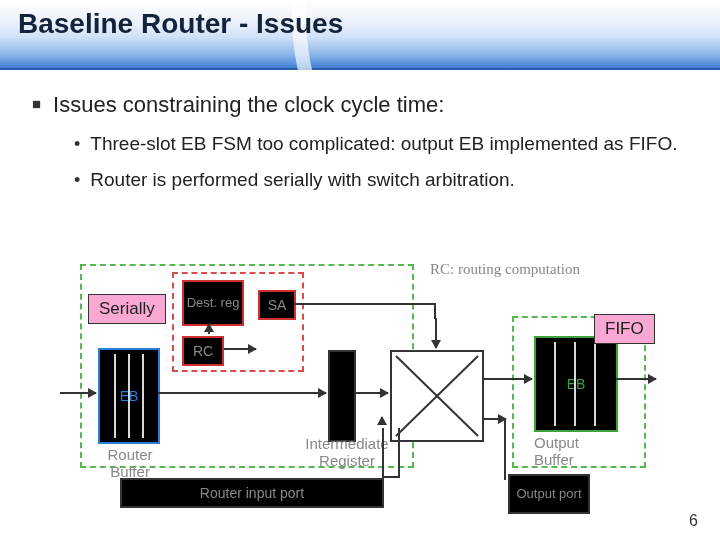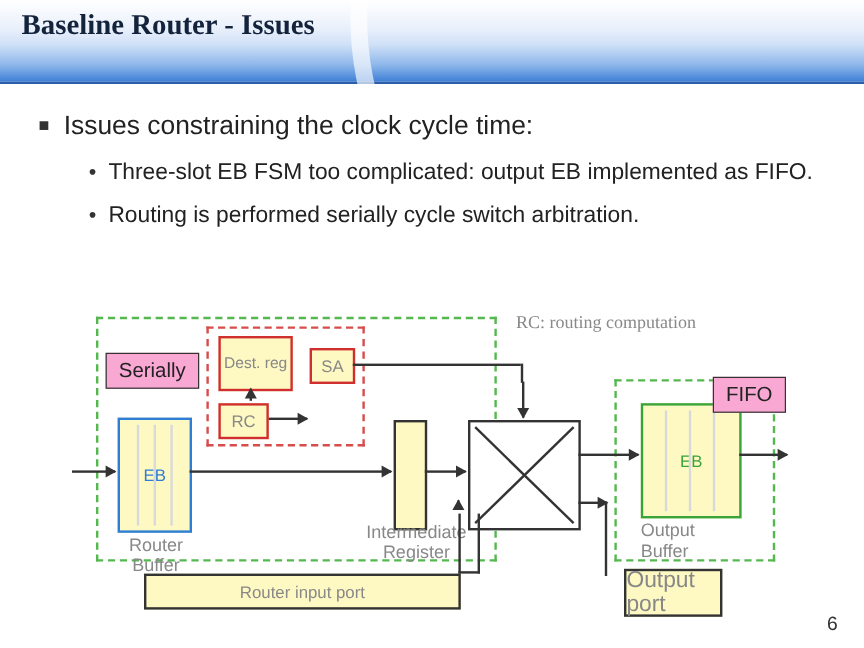--- a/index.html
+++ b/index.html
@@ -3,33 +3,33 @@
 <meta charset="utf-8">
 <style>
   html,body{margin:0;padding:0;width:720px;height:540px;background:#fff;font-family:Verdana,Geneva,sans-serif;color:#222;overflow:hidden}
   .slide{position:relative;width:720px;height:540px}
   
   .titleband{position:absolute;left:0;top:0;width:720px;height:68px;
     background:linear-gradient(180deg,#fff 0%,#e9f0fb 35%,#cfe0f7 55%,#8cb6ea 80%,#3f7fd6 100%);
     border-bottom:2px solid #2a5ea8}
   .titleband .arc{position:absolute;right:-120px;top:-260px;width:520px;height:520px;border-radius:50%;
     border:14px solid rgba(255,255,255,.65)}
-  .ttl{position:absolute;left:18px;top:8px;font-size:24px;font-weight:700;color:#13233c;font-family:Liberation Serif, serif}
+  .ttl{position:absolute;left:18px;top:8px;font-size:28px;font-weight:700;color:#13233c;font-family:Liberation Sans, sans-serif}
   
   .body{position:absolute;left:26px;top:92px;width:660px}
   .b1{font-size:22px;margin:0 0 14px 6px;color:#222}
   .b1::before{content:"\25A0";color:#333;margin-right:12px;font-size:15px;position:relative;top:-3px}
   .b2{font-size:19px;margin:0 0 12px 48px;color:#222;line-height:1.25}
   .b2::before{content:"\2022";color:#333;margin-right:10px;font-size:18px}
   
   .diagram{position:absolute;left:60px;top:258px;width:600px;height:260px}
   .dashbox{position:absolute;border:2px dashed}
   .greendash{border-color:#55b84f}
   .reddash{border-color:#d84c4c}
-  .box{position:absolute;border:2px solid;background:#fef9c3;font-size:14px;display:flex;align-items:center;justify-content:center;color:#555;font-family:Arial,Helvetica,sans-serif}
+  .box{position:absolute;border:2px solid;background:#000000;font-size:14px;display:flex;align-items:center;justify-content:center;color:#555;font-family:Arial,Helvetica,sans-serif}
   .lbl{position:absolute;font-size:15px;color:#888;font-family:Arial,Helvetica,sans-serif}
   .arrow{position:absolute;height:2px;background:#333}
   .arrow::after{content:"";position:absolute;right:-1px;top:-4px;border-left:9px solid #333;border-top:5px solid transparent;border-bottom:5px solid transparent}
   .arrowUp{position:absolute;width:2px;background:#333}
   .arrowUp::after{content:"";position:absolute;left:-4px;top:-1px;border-bottom:9px solid #333;border-left:5px solid transparent;border-right:5px solid transparent}
   .arrowDn{position:absolute;width:2px;background:#333}
   .arrowDn::after{content:"";position:absolute;left:-4px;bottom:-1px;border-top:9px solid #333;border-left:5px solid transparent;border-right:5px solid transparent}
   
   .cross{position:absolute;border:2px solid #333;background:#fff}
   .cross svg{position:absolute;left:0;top:0}
@@ -47,21 +47,21 @@
 <div class="slide">
 
   <div class="titleband">
     <div class="arc"></div>
   </div>
   <div class="ttl">Baseline Router - Issues</div>
 
   <div class="body">
     <p class="b1">Issues constraining the clock cycle time:</p>
     <p class="b2">Three-slot EB FSM too complicated: output EB implemented as FIFO.</p>
-    <p class="b2">Routing is performed serially cycle switch arbitration.</p>
+    <p class="b2">Router is performed serially with switch arbitration.</p>
   </div>
 
   <div class="diagram">
 
     <div class="legend" style="left:370px;top:2px">
       <div>RC: routing computation</div>
     </div>
 
     <div class="dashbox greendash" style="left:20px;top:6px;width:330px;height:200px"></div>
 
@@ -108,21 +108,21 @@
           <span style="left:38px"></span>
           <span style="left:58px"></span>
       </div>
     </div>
     <div class="lbl" style="left:474px;top:176px;width:84px;text-align:left">Output Buffer</div>
 
     <div class="box" style="left:60px;top:220px;width:260px;height:26px;border-color:#333;color:#888">
       <span>Router input port</span>
     </div>
 
-    <div class="box" style="left:460px;top:216px;width:78px;height:36px;border-color:#333;color:#888;font-size:19px;line-height:1.05">
+    <div class="box" style="left:448px;top:216px;width:78px;height:36px;border-color:#333;color:#888;font-size:13px;line-height:1.05">
       <span>Output port</span>
     </div>
 
     <div class="arrow" style="left:0px;top:134px;width:36px"></div>
     <div class="arrow" style="left:98px;top:134px;width:168px"></div>
     <div class="arrow" style="left:294px;top:134px;width:34px"></div>
     <div class="arrow" style="left:422px;top:120px;width:50px"></div>
     <div class="arrow" style="left:556px;top:120px;width:40px"></div>
     <div class="arrow" style="left:164px;top:90px;width:32px"></div>
     <div class="arrowUp" style="left:148px;top:66px;height:10px"></div>

